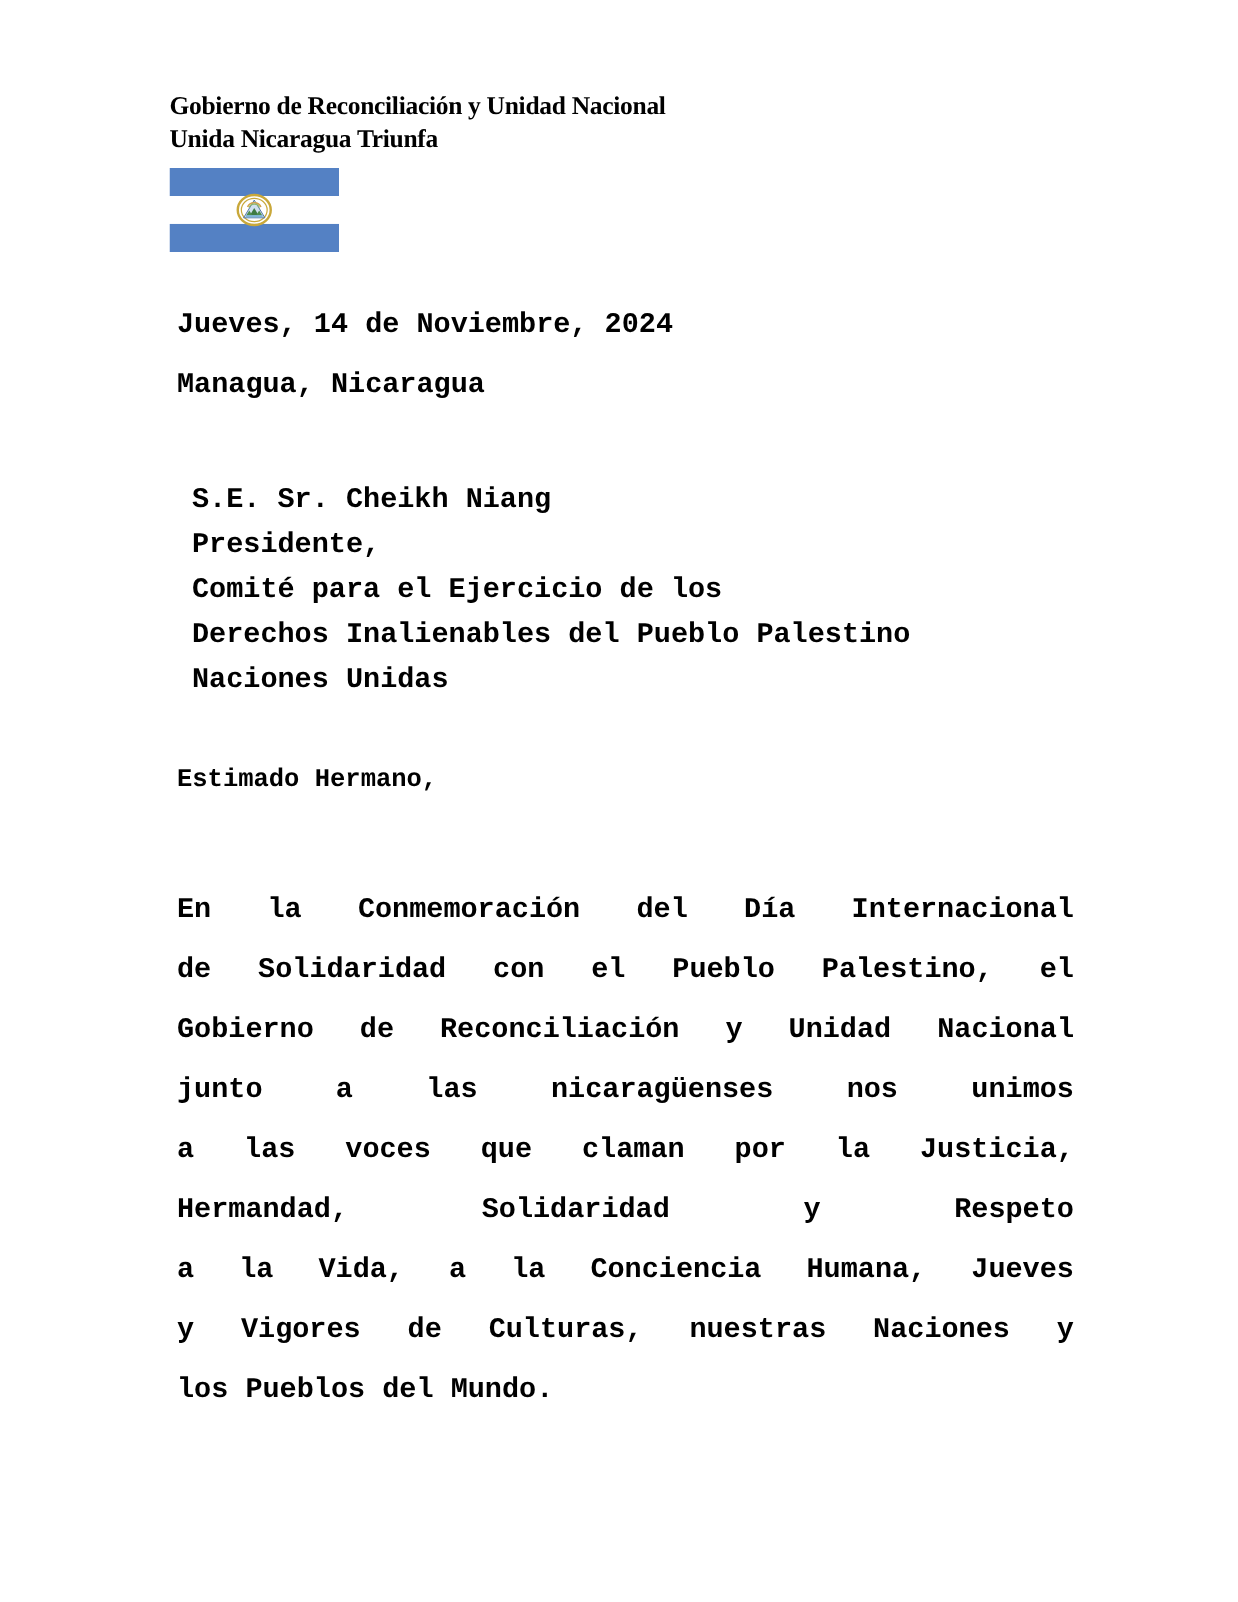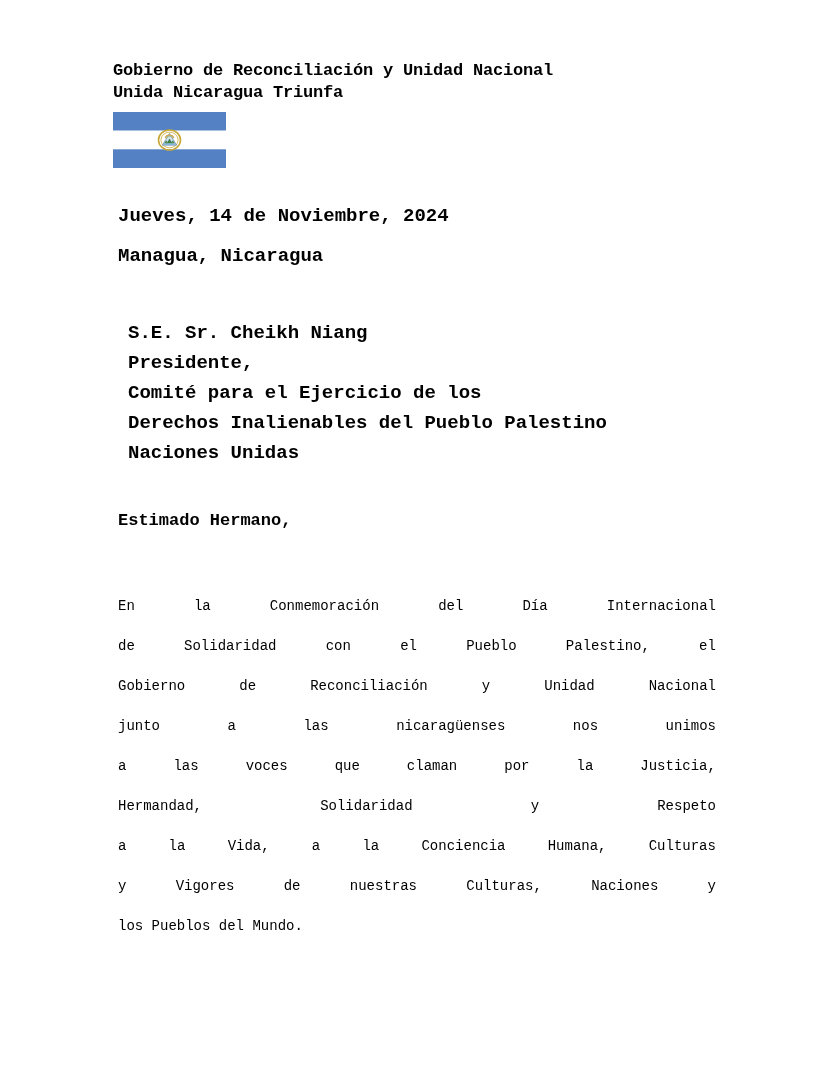--- a/index.html
+++ b/index.html
@@ -24,21 +24,21 @@
   }
 
   
   .letterhead {
     position: absolute;
     left: 113px;
     top: 60px;
     width: 620px;
   }
   .letterhead-line {
-    font-family: Liberation Mono, monospace;
+    font-family: Liberation Serif, serif;
     font-weight: bold;
     font-size: 17px;
     line-height: 22px;
     color: #000000;
     letter-spacing: -0.2px;
     white-space: nowrap;
   }
 
   
   .flag-wrap {
@@ -87,22 +87,22 @@
   .block-greeting {
     font-size: 17px;
     font-weight: bold;
     line-height: 30px;
     white-space: nowrap;
   }
 
   .spacer-3 { height: 50px; }
 
   .block-body {
-    font-size: 14px;
-    font-weight: normal;
+    font-size: 19px;
+    font-weight: bold;
     line-height: 40px;
   }
   .block-body .line {
     display: flex;
     justify-content: space-between;
     white-space: nowrap;
     width: 598px;
   }
   .block-body .line.last {
     display: block;
@@ -216,28 +216,28 @@
           <span>Respeto</span>
         </div>
       <div class="line">
           <span>a</span>
           <span>la</span>
           <span>Vida,</span>
           <span>a</span>
           <span>la</span>
           <span>Conciencia</span>
           <span>Humana,</span>
-          <span>Culturas</span>
+          <span>Jueves</span>
         </div>
       <div class="line">
           <span>y</span>
           <span>Vigores</span>
           <span>de</span>
+          <span>Culturas,</span>
           <span>nuestras</span>
-          <span>Culturas,</span>
           <span>Naciones</span>
           <span>y</span>
         </div>
       <div class="line last">los Pueblos del Mundo.</div>
     </div>
 
   </div>
 </div>
 
 </body></html>

